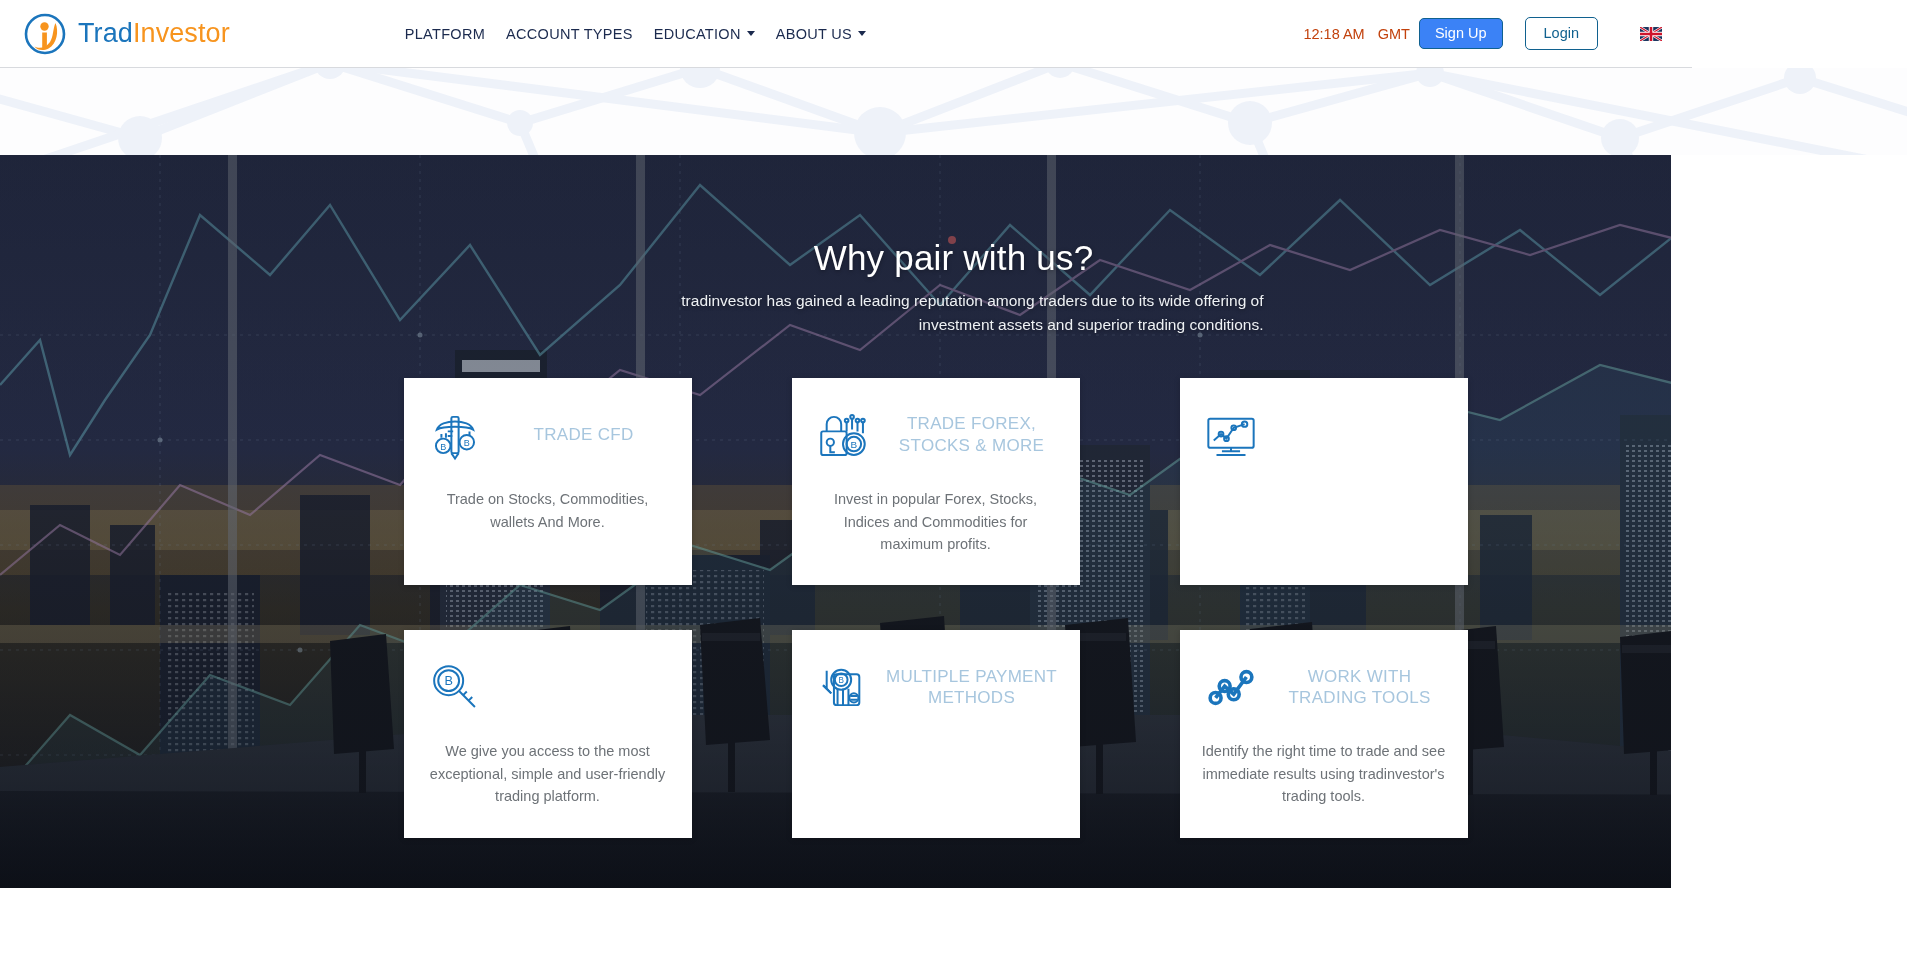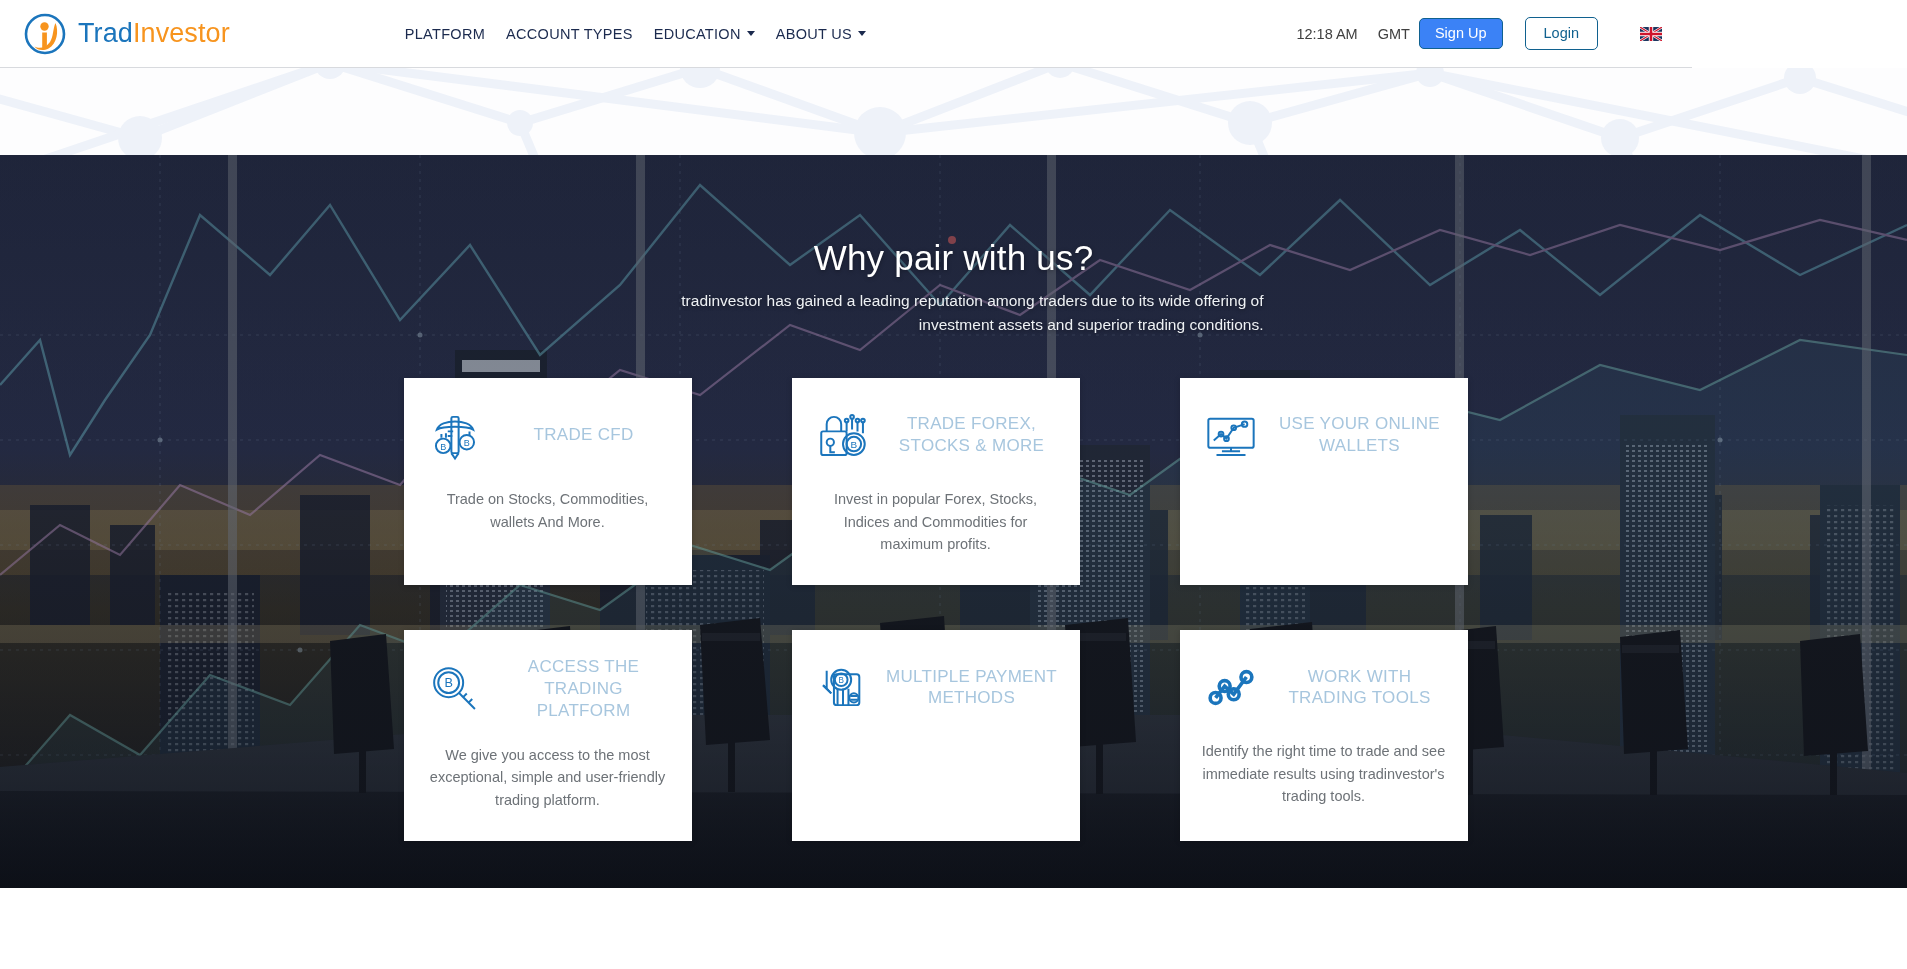--- a/index.html
+++ b/index.html
@@ -48,23 +48,23 @@
     border-right: 4.5px solid transparent;
     border-top: 5px solid #1b2a4e;
     display: inline-block;
   }
 
   .header-right {
     margin-left: auto; margin-right: 30px;
     display: flex; align-items: center; gap: 0;
   }
   .clock {
-    font-size: 14.5px; color: #404040;
+    font-size: 14.5px; color: #c2410c;
     white-space: nowrap; margin-right: 9px;
-    display: flex; gap: 20px;
+    display: flex; gap: 13px;
   }
   .btn-signup {
     background: #3b82f6; color: #fff;
     border: 1px solid #10618f;
     font-size: 14.5px; padding: 6px 15px 7px;
     border-radius: 5px; cursor: pointer;
     white-space: nowrap; font-family: inherit;
   }
   .btn-login {
     background: #fff; color: #10618f;
@@ -84,21 +84,21 @@
     position: absolute; top: 68px; left: 0;
     width: 1907px; height: 87px;
     background: #fdfdfe;
     overflow: hidden;
   }
   .subband svg { position: absolute; top: -40px; left: 0; }
 
   
   .hero {
     position: absolute; top: 155px; left: 0;
-    width: 1907px; height: 733px;
+    width: 1671px; height: 733px;
     overflow: hidden;
     background: #737373;
   }
   .hero-bg { position: absolute; inset: 0; }
   .hero-overlay {
     position: absolute; inset: 0;
     background: linear-gradient(180deg, rgba(22,28,40,.42) 0%, rgba(20,26,38,.34) 45%, rgba(14,18,28,.55) 100%);
   }
 
   .hero-inner {
@@ -432,34 +432,32 @@
           <svg class="card-icon" viewBox="0 0 64 64" fill="none" stroke="#1b75bc" stroke-width="2.2">
             <rect x="7" y="14" width="50" height="32" rx="2"></rect>
             <path d="M22 50 h20 M16 54 h32"></path>
               <path d="M32 46 v4"></path>
             <path d="M13 38 L21 31 L27 36 L35 24 L47 20"></path>
             <circle cx="21" cy="31" r="2.6"></circle>
               <circle cx="27" cy="36" r="2.6"></circle>
             <circle cx="35" cy="24" r="2.6"></circle>
               <circle cx="47" cy="20" r="3"></circle>
           </svg>
-          <div class="card-title">USE YOUR ONLINE WALLETS</div>
         </div>
       </div>
 
       <div class="card r2">
         <div class="card-head">
           <svg class="card-icon" viewBox="0 0 64 64" fill="none" stroke="#1b75bc" stroke-width="2.2">
             <circle cx="25" cy="25" r="16"></circle>
               <circle cx="25" cy="25" r="11.5"></circle>
             <text x="25" y="30" font-size="14" fill="#1b75bc" stroke="none" text-anchor="middle" font-family="Liberation Sans">B</text>
             <path d="M36.5 36.5 L54 54"></path>
               <path d="M41 41 L45 37 M47 47 L51 43"></path>
           </svg>
-          <div class="card-title">ACCESS THE TRADING PLATFORM</div>
         </div>
         <div class="card-body">We give you access to the most exceptional, simple and user-friendly trading platform.</div>
       </div>
 
       <div class="card r2">
         <div class="card-head">
           <svg class="card-icon" viewBox="0 0 64 64" fill="none" stroke="#1b75bc" stroke-width="2.2">
             <rect x="22" y="18" width="28" height="34" rx="3"></rect>
             <path d="M26 34 v18 M32 34 v18 M38 34 v18"></path>
             <circle cx="44" cy="44" r="5"></circle>

